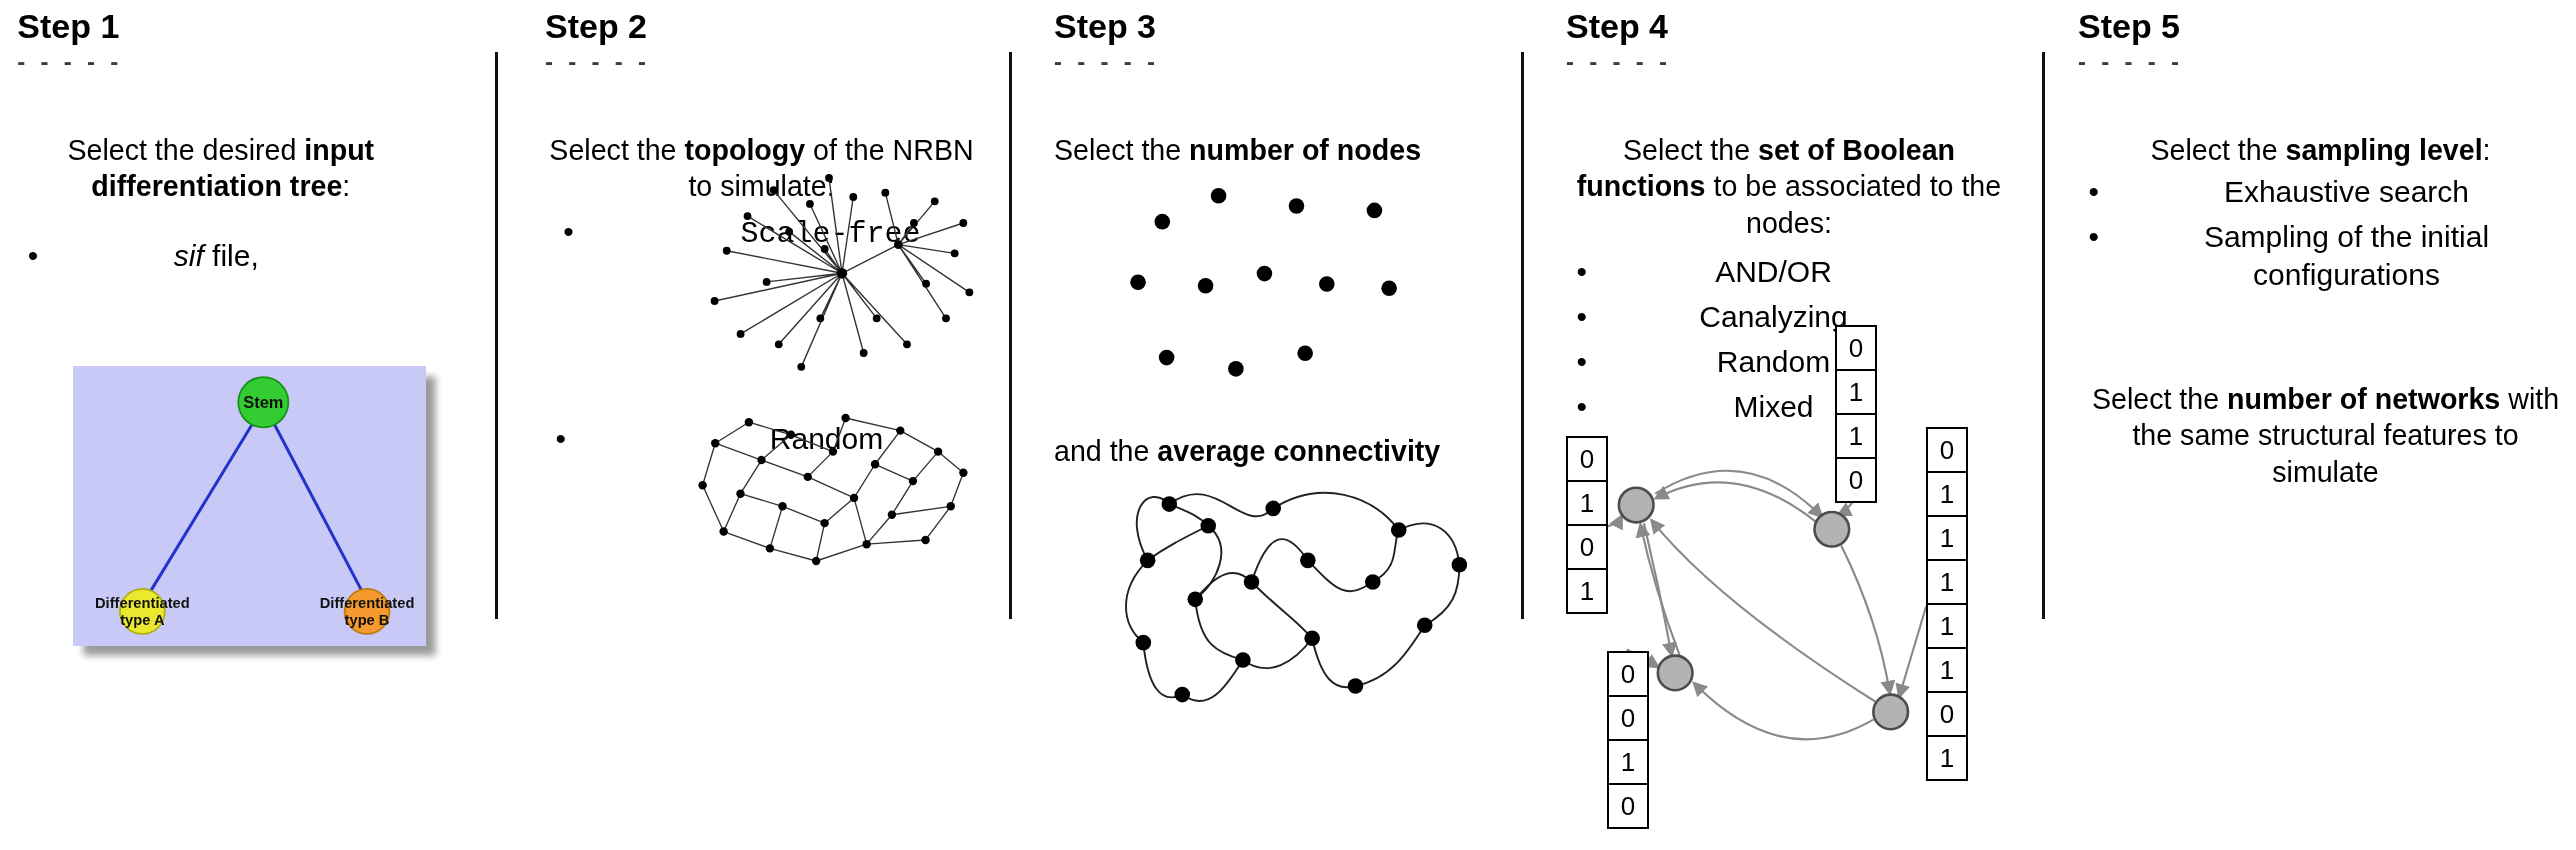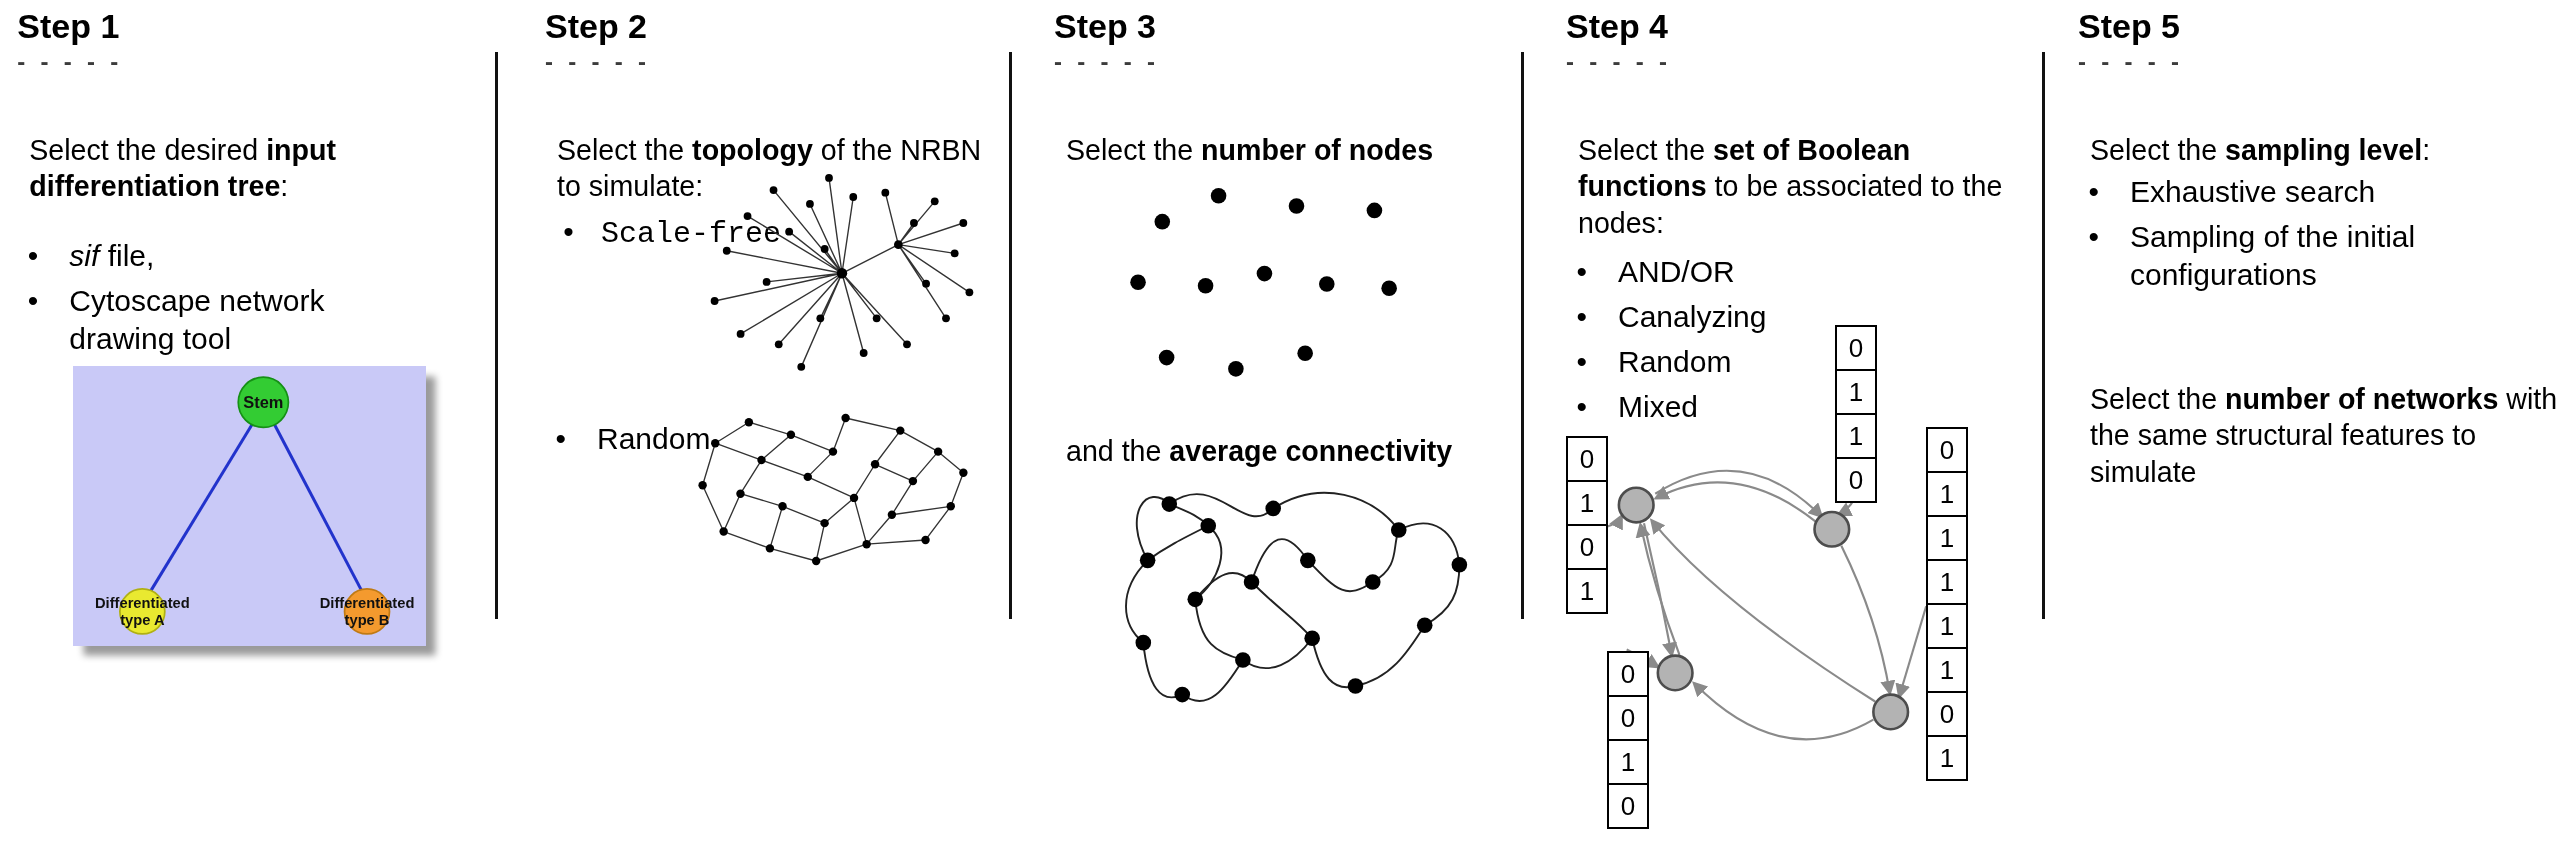--- a/index.html
+++ b/index.html
@@ -1,31 +1,31 @@
 <!DOCTYPE html>
 <html style="font-size:14px"><head>
 <meta charset="utf-8">
 <style>
   html,body{margin:0;padding:0;}
   body{
     width:2576px;height:851px;position:relative;overflow:hidden;
     background:#ffffff;color:#000;
     font-family:"Liberation Sans","DejaVu Sans",sans-serif;
   }
-  .col{position:absolute;top:0;height:851px;}
+  .col{position:absolute;top:0;height:851px;text-align:center;}
   #col1{left:17.3px;width:474px;}
   #col2{left:545px;width:459px;}
   #col3{left:1054px;width:467px;}
   #col4{left:1566px;width:474px;}
   #col5{left:2078px;width:498px;}
   .divider{position:absolute;top:52px;height:567px;width:2.6px;background:#111;}
   #div1{left:495px;} #div2{left:1009px;} #div3{left:1521px;} #div4{left:2042px;}
   .step-title{position:absolute;top:7px;left:0;font-size:34px;font-weight:700;}
   .dashes{position:absolute;top:48px;left:0;font-size:24px;font-weight:700;color:#3c3c3c;letter-spacing:4.3px;}
-  .txt{position:absolute;left:12px;font-size:28.6px;line-height:1.27;margin:0;}
+  .txt{position:absolute;left:0;font-size:28.6px;line-height:1.27;margin:0;}
   .nowrap{white-space:nowrap;}
   .bullets{position:absolute;left:0;}
   .bullet{position:relative;padding-left:52px;font-size:30px;line-height:1.27;margin:0 0 7px 0;}
   .bullet::before{content:"\2022";position:absolute;left:10.4px;top:0;}
   
   #tree-box{position:absolute;left:56px;top:366px;width:353px;height:280px;
     box-shadow:10.4px 10.4px 7px #9a9a9a;}
   
   #sf-graph{position:absolute;left:154px;top:171px;}
   #rand-graph{position:absolute;left:145px;top:405px;}
@@ -53,21 +53,20 @@
 <div class="divider" id="div2"></div>
 <div class="divider" id="div3"></div>
 <div class="divider" id="div4"></div>
 
 <div class="col" id="col1">
   <div class="step-title">Step 1</div>
   <div class="dashes">- - - - -</div>
   <p class="txt" style="top:132px;width:407px;"><span>Select the desired </span><b>input differentiation tree</b><span>:</span></p>
   <div class="bullets" style="top:213px;width:346px;margin-top:24px;">
     <div class="bullet"><i>sif</i><span> file,</span></div>
-    <div class="bullet"><span>Cytoscape network drawing tool</span></div>
   </div>
   <div id="tree-box" style="background: rgb(201, 201, 247);">
     <svg width="353" height="280" viewBox="0 0 408 324">
       <line x1="208" y1="66" x2="85" y2="268" stroke-width="3.5" stroke="#2233cc"></line>
       <line x1="232" y1="66" x2="338" y2="268" stroke-width="3.5" stroke="#2233cc"></line>
       <circle cx="220" cy="42" r="29" stroke="#159015" stroke-width="2" fill="#33cc33"></circle>
       <text x="220" y="49" text-anchor="middle" font-size="19" font-weight="bold" fill="#111">Stem</text>
       <circle cx="80" cy="284" r="26" stroke="#b0b013" stroke-width="2" fill="#e9e930"></circle>
       <text x="80" y="280" text-anchor="middle" font-size="17" font-weight="bold" fill="#111">Differentiated</text>
       <text x="80" y="300" text-anchor="middle" font-size="17" font-weight="bold" fill="#111">type A</text>

